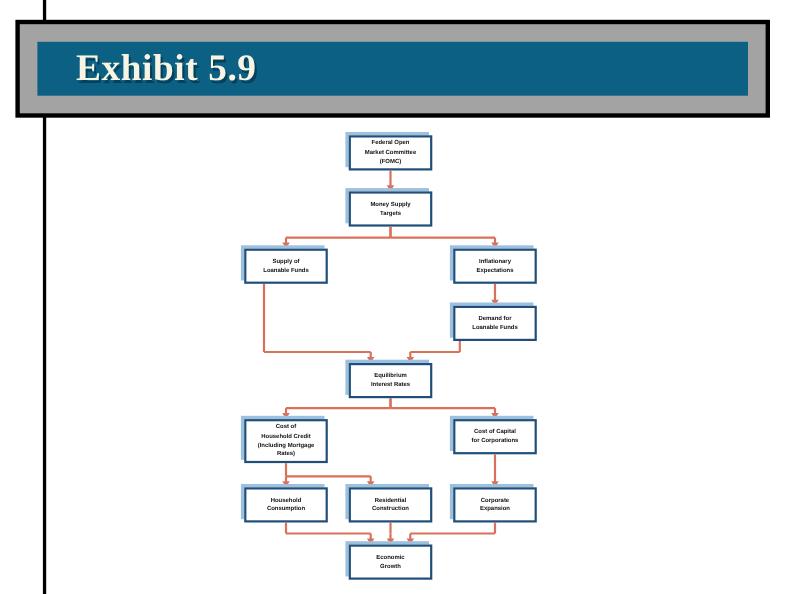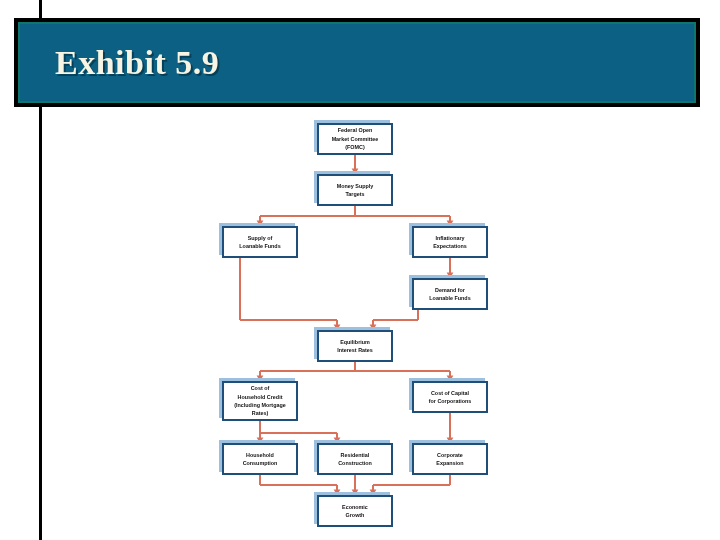--- a/index.html
+++ b/index.html
@@ -32,23 +32,23 @@
     top: 18px;
     width: 686px;
     height: 89px;
     background: #000000;
     box-sizing: border-box;
     padding: 4px;
   }
   #title-banner-inner {
     width: 100%;
     height: 100%;
-    background: #0f766e;
-    box-sizing: border-box;
-    padding: 2px;
+    background: #a3a3a3;
+    box-sizing: border-box;
+    padding: 16px;
   }
   #title-banner-fill {
     width: 100%;
     height: 100%;
     background: #0b6083;
     box-sizing: border-box;
     display: flex;
     align-items: center;
   }
   #page-title {

